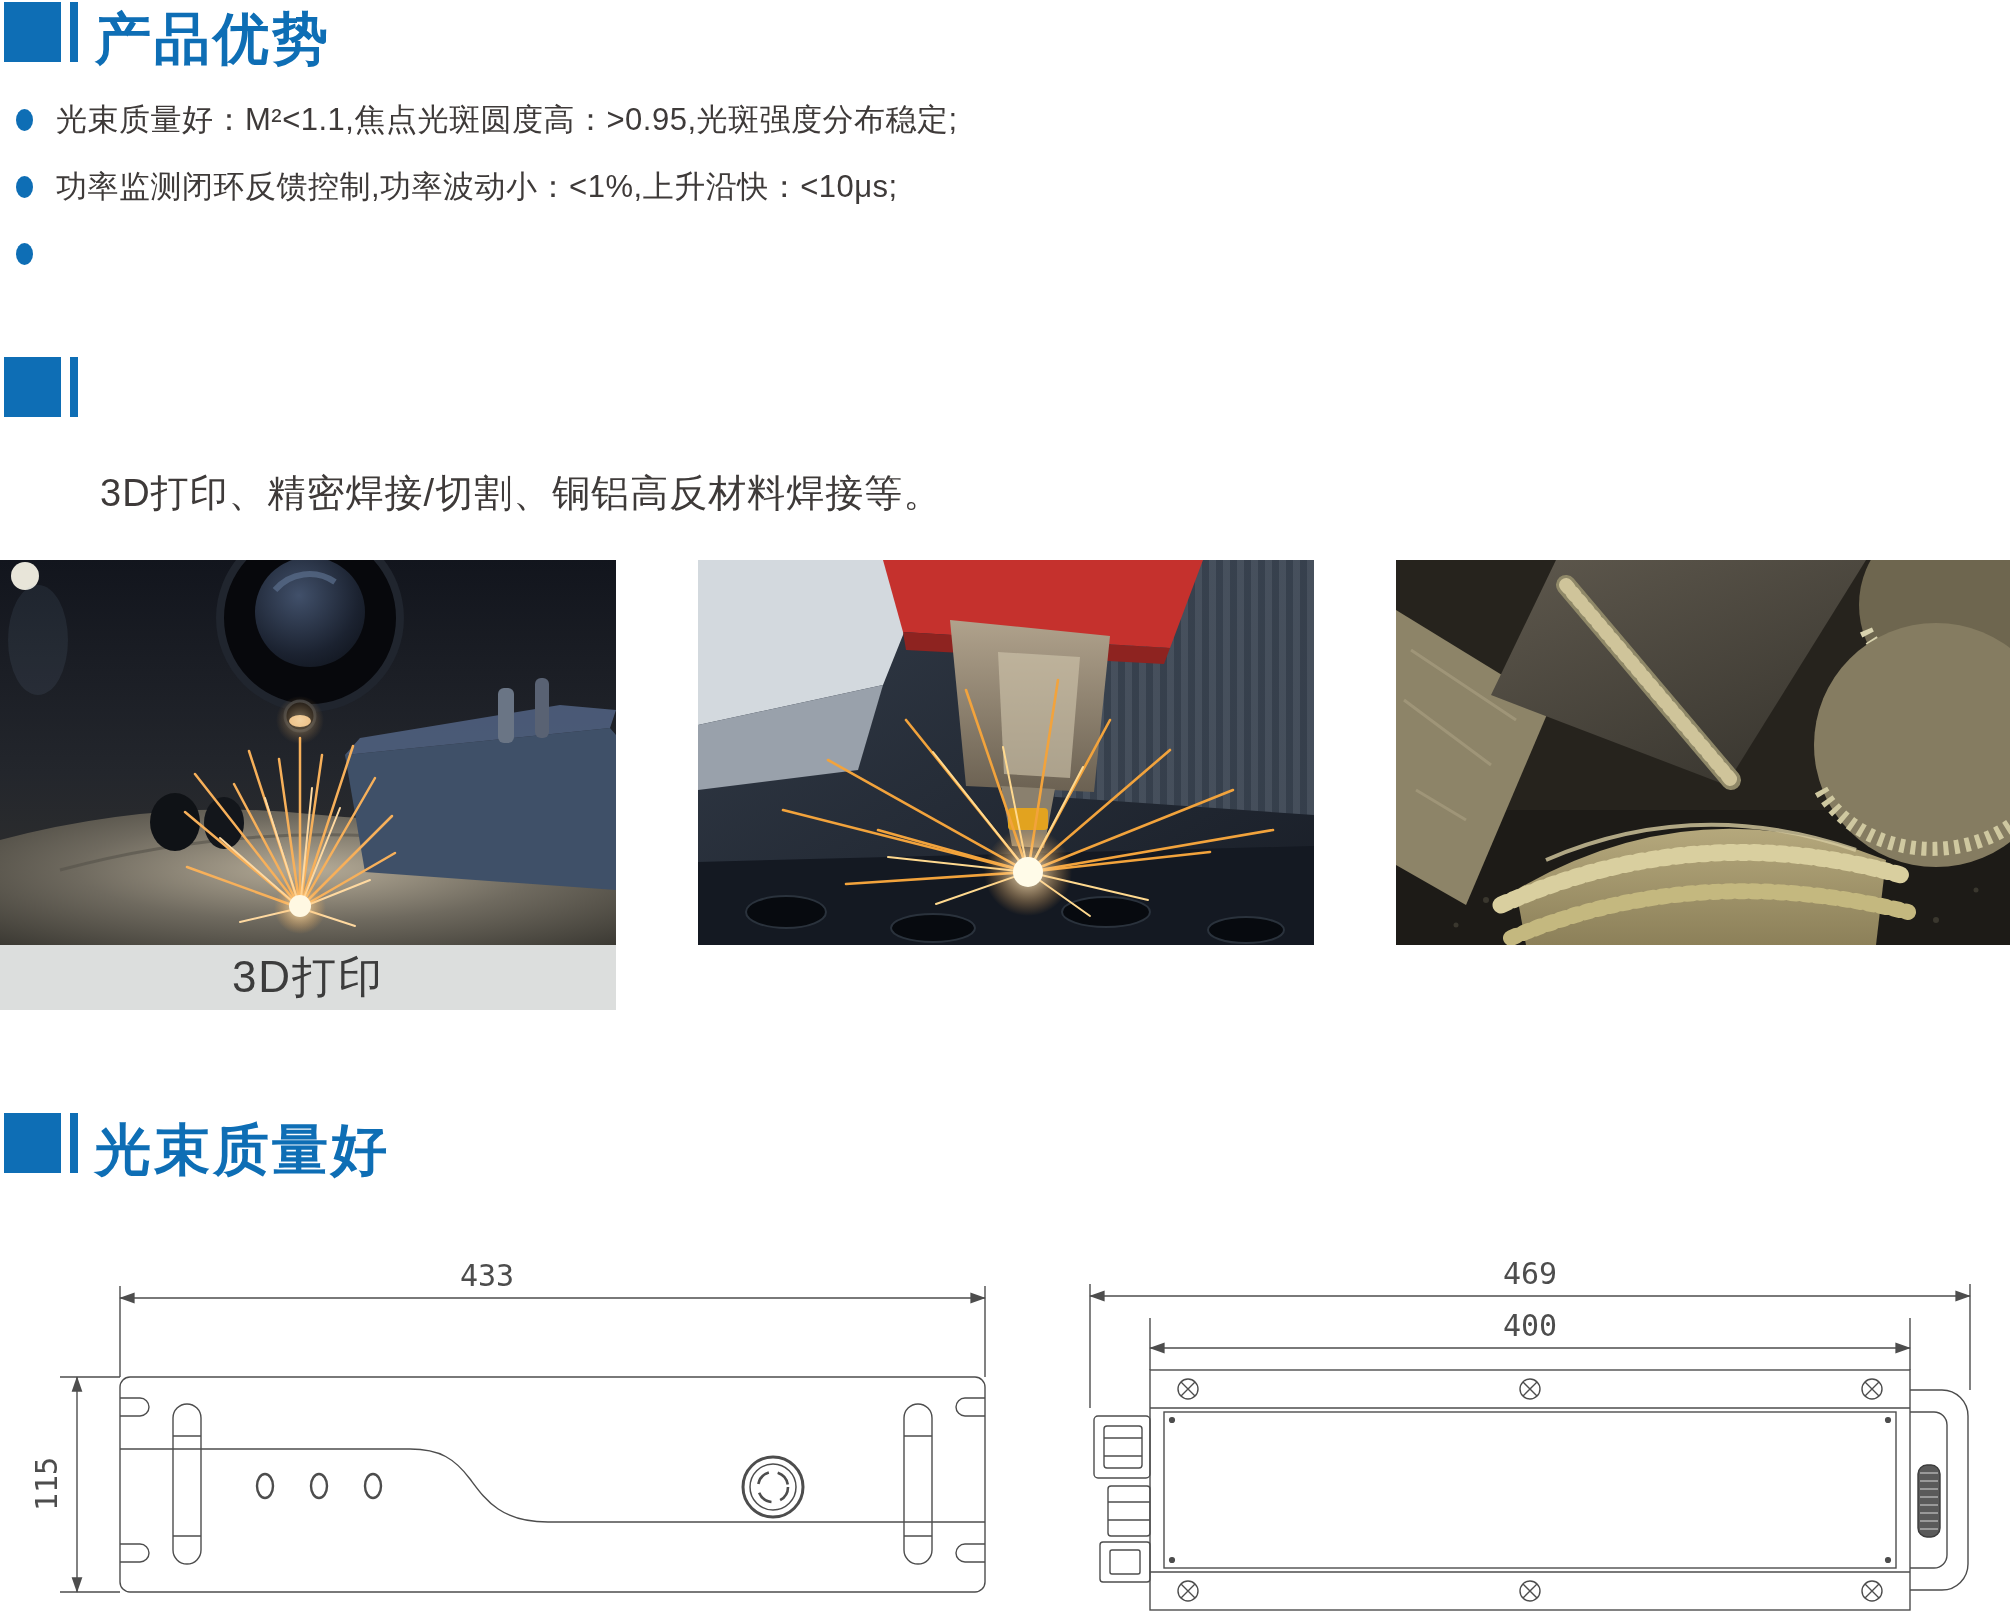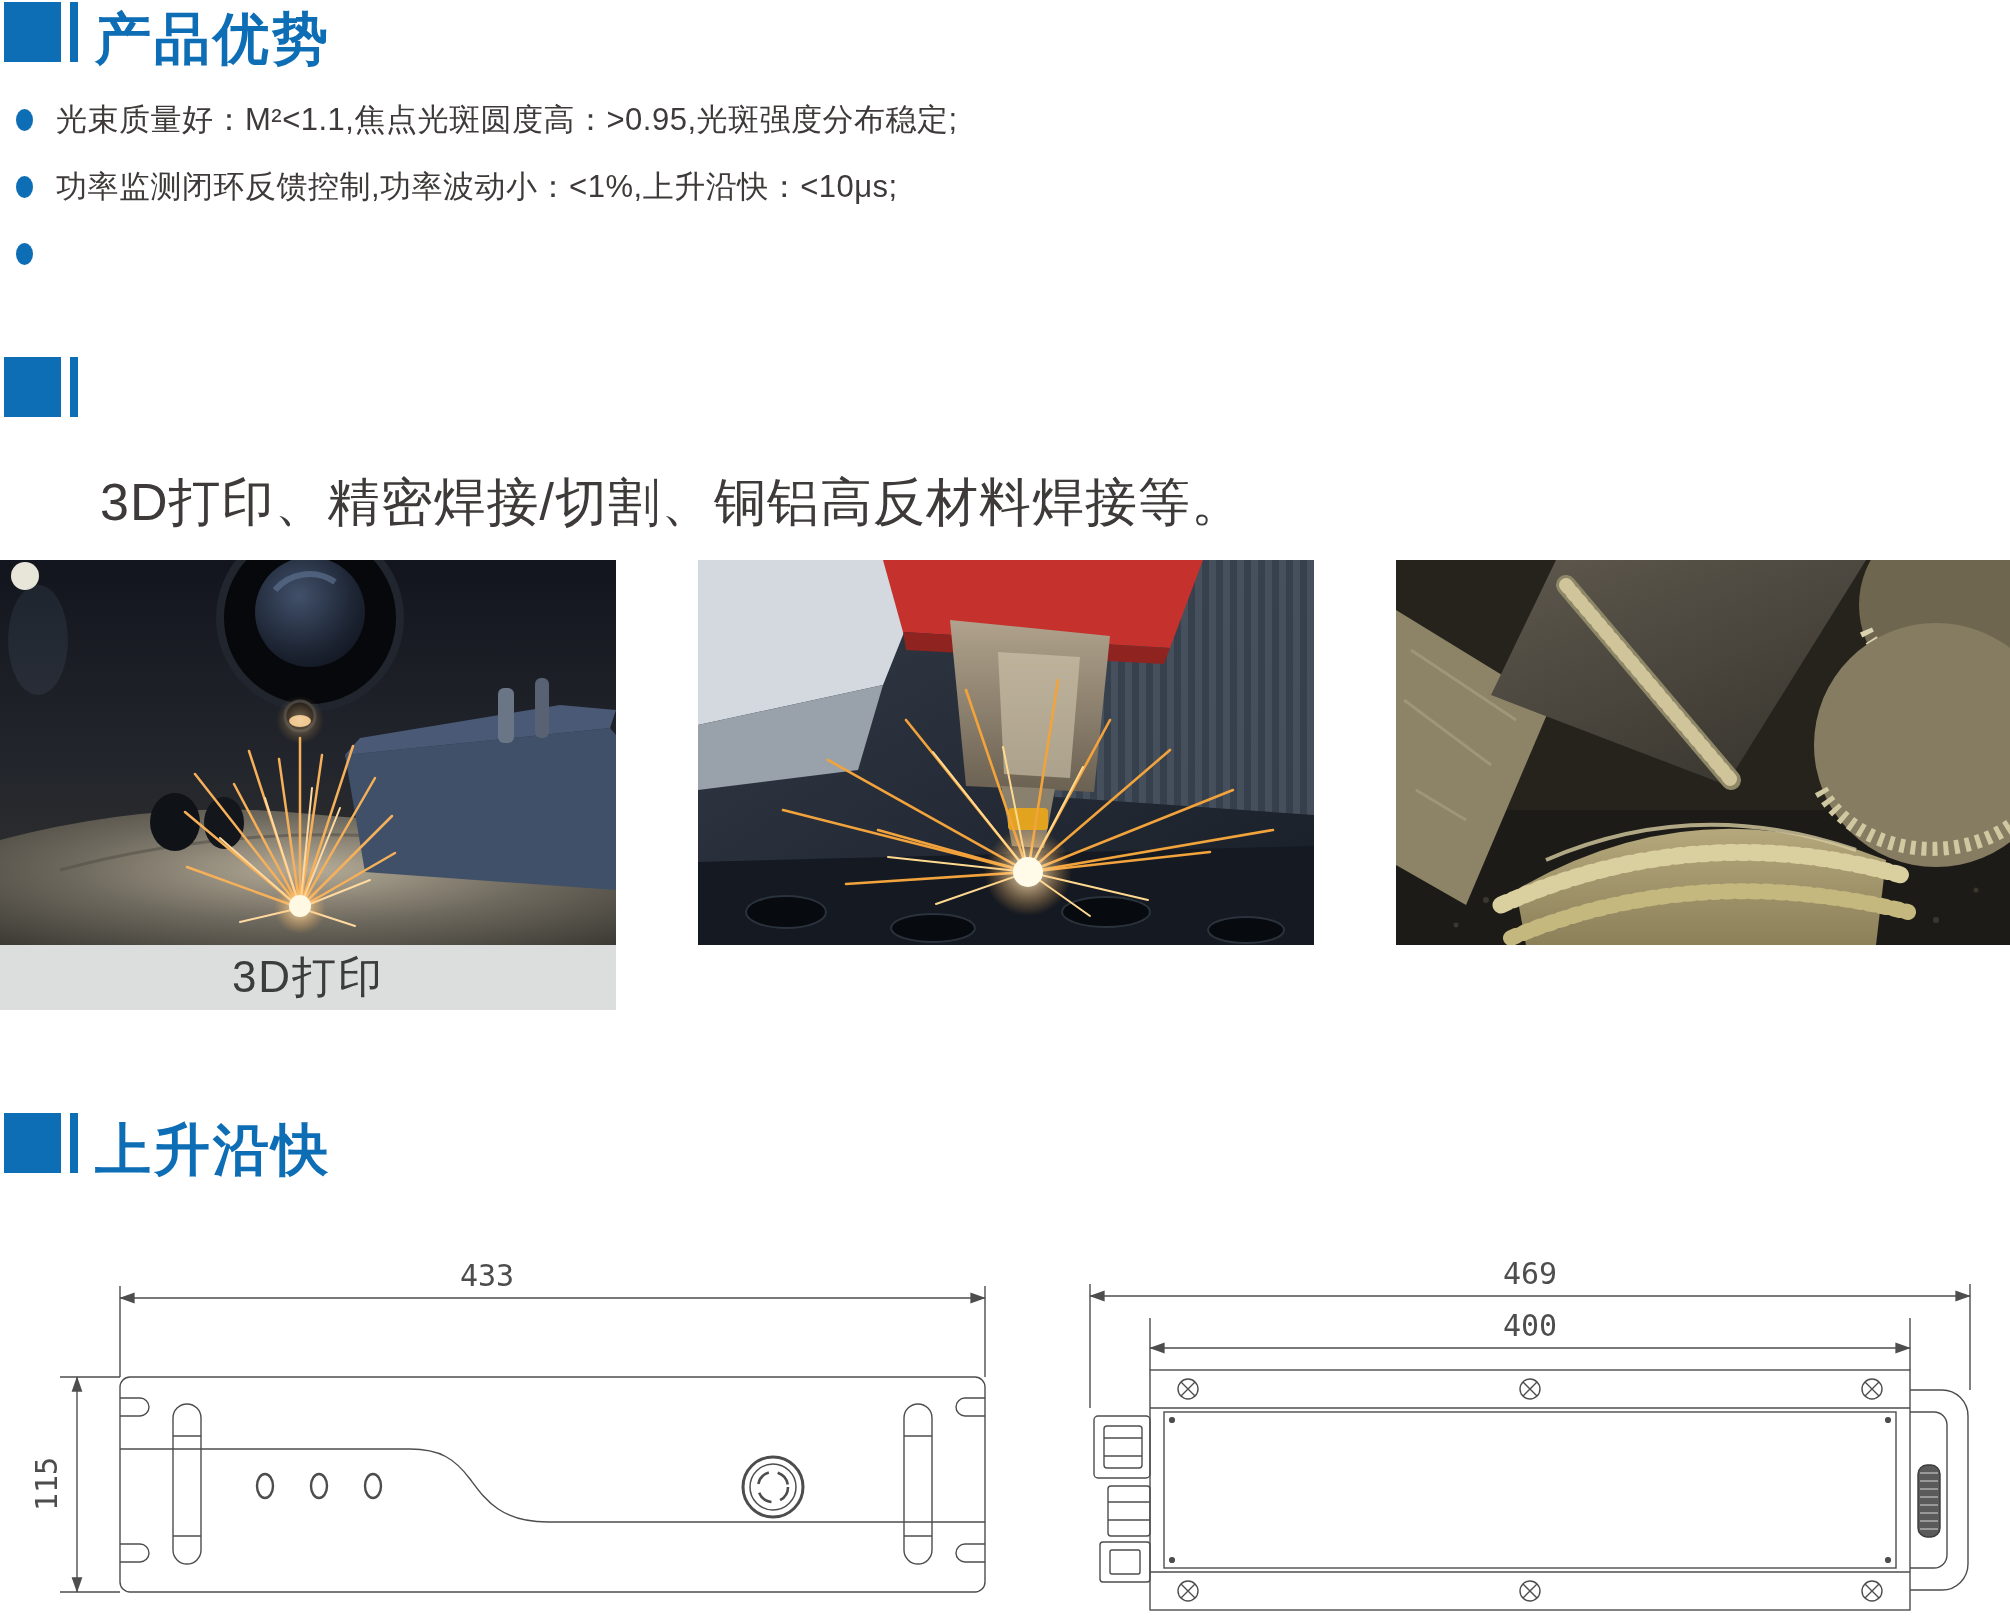--- a/index.html
+++ b/index.html
@@ -11,21 +11,21 @@
   .sec-header{position:absolute;left:4px;display:flex;align-items:flex-start;height:62px;}
   .sec-sq{width:57px;height:60px;background:#0e6eb5;}
   .sec-bar{width:8px;height:60px;background:#0e6eb5;margin-left:9px;}
   .sec-title{font-size:56px;font-weight:700;color:#0e6eb5;margin-left:17px;letter-spacing:3px;white-space:nowrap;}
   
   .bullet-list{position:absolute;left:0;top:86px;list-style:none;margin:0;padding:0;}
   .bullet-list li{display:flex;align-items:center;height:67px;}
   .bullet-dot{width:17px;height:22px;border-radius:50%;background:#0e6eb5;margin-left:16px;flex:0 0 auto;}
   .bullet-text{margin-left:23px;font-size:31px;font-weight:500;color:#3e3a39;white-space:nowrap;letter-spacing:0.5px;}
   
-  .app-desc{position:absolute;left:100px;top:468px;font-size:52px;font-weight:500;color:#3e3a39;letter-spacing:1px;white-space:nowrap;margin:0;}
+  .app-desc{position:absolute;left:100px;top:468px;font-size:38px;font-weight:500;color:#3e3a39;letter-spacing:1px;white-space:nowrap;margin:0;}
   
   .photo-row{position:absolute;left:0;top:560px;width:2010px;height:450px;}
   .figure{position:absolute;top:0;height:450px;}
   .figure .photo{width:100%;height:385px;display:block;}
   .figure .caption{height:65px;background:#dcdedd;display:flex;align-items:center;justify-content:center;
     font-size:44px;color:#3c3c3c;letter-spacing:2px;}
   
   .drawing{position:absolute;top:1240px;}
   .dim-text{font-family:"DejaVu Sans Mono","Liberation Mono",monospace;font-size:30px;fill:#4d4d4d;font-weight:400;}
 </style>
@@ -238,21 +238,21 @@
       <path d="M150,300 Q300,235 460,290" stroke="#d6caa0" stroke-width="4" fill="none" opacity="0.8"></path>
       <path d="M105,345 Q300,258 505,315" fill="none" stroke="#d9cf9f" stroke-width="17" stroke-dasharray="6 7" stroke-linecap="round"></path>
       <path d="M115,378 Q300,300 512,352" fill="none" stroke="#c4b87f" stroke-width="16" stroke-dasharray="6 7" stroke-linecap="round"></path>
     </svg>
   </figure>
 </div>
 
 <div class="sec-header" style="top:1113px;">
   <span class="sec-sq"></span>
   <span class="sec-bar"></span>
-  <h2 class="sec-title" style="margin:0 0 0 17px;">上升沿快</h2>
+  <h2 class="sec-title" style="margin:0 0 0 17px;">光束质量好</h2>
 </div>
 
 <svg class="drawing" style="left:35px;" width="990" height="380" viewBox="0 0 990 380">
   <defs>
     <marker id="ahL" viewBox="0 0 10 10" refX="9.5" refY="5" markerWidth="11" markerHeight="11" orient="auto-start-reverse">
       <path d="M0,1.5 L10,5 L0,8.5 z" fill="#4d4d4d"></path>
     </marker>
   </defs>
   <g stroke="#4d4d4d" stroke-width="1.4" fill="none">
 

